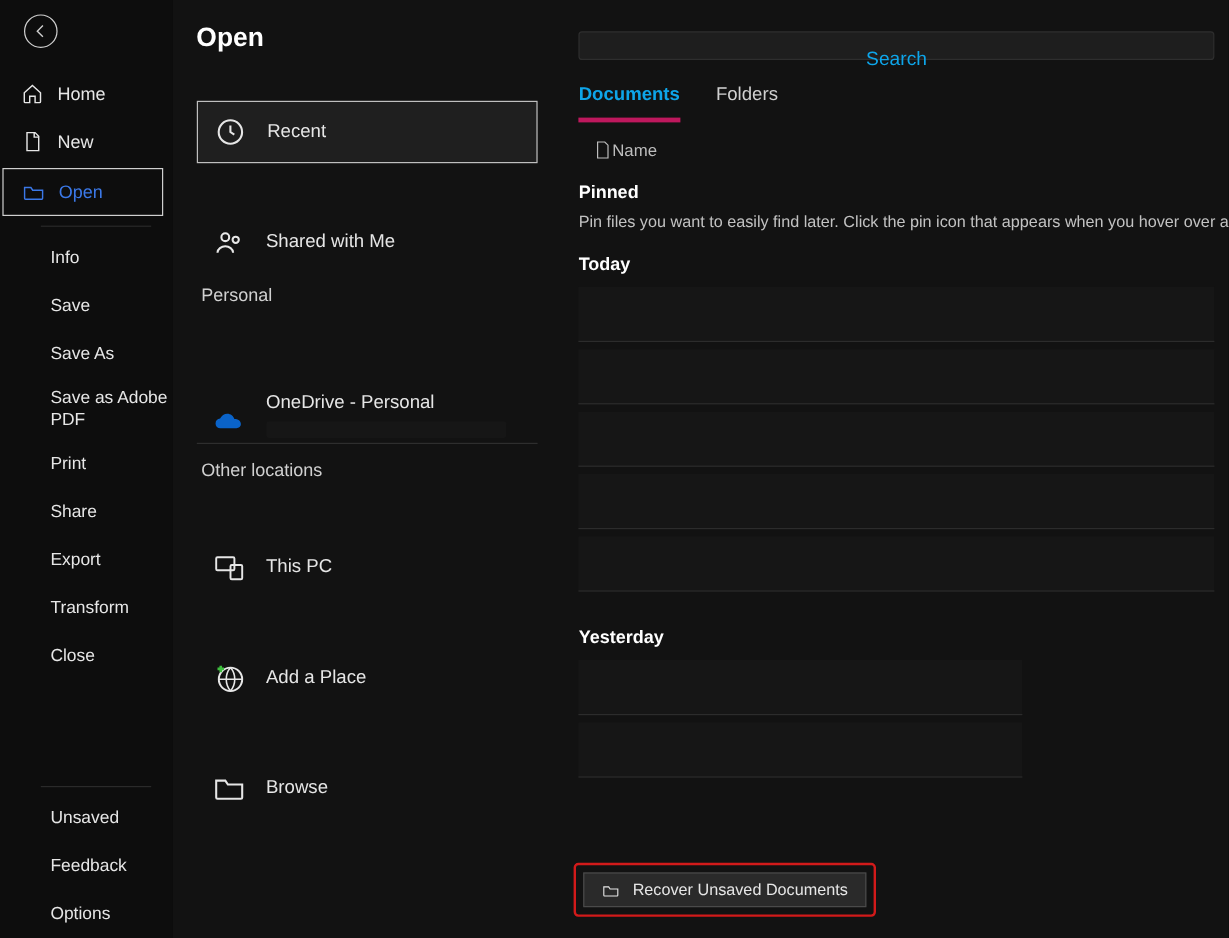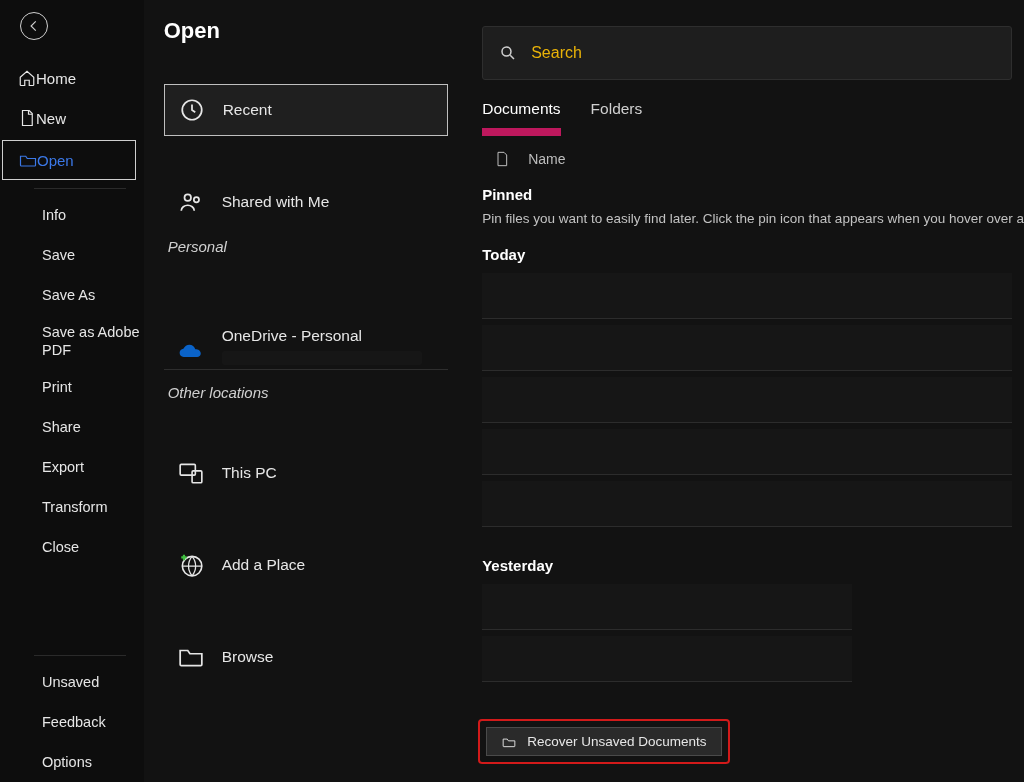--- a/index.html
+++ b/index.html
@@ -17,20 +17,21 @@
   .back-btn {
     width:28px; height:28px;
     border:1.5px solid #cfcfcf;
     border-radius:50%;
     display:flex; align-items:center; justify-content:center;
     margin-left:20px; margin-bottom:18px;
     cursor:pointer;
   }
   .nav-item {
     display:flex; align-items:center;
+    gap:12px;
     height:40px;
     padding-left:18px;
     font-size:15px;
     color:#e6e6e6;
     cursor:pointer;
   }
   .nav-item.selected {
     border:1px solid #cfcfcf;
     color:#3b78e7;
     margin:2px 8px 2px 2px;
@@ -62,50 +63,51 @@
     font-size:15.5px;
     color:#e6e6e6;
     cursor:pointer;
     margin-top:40px;
   }
   .loc-item.selected {
     border:1px solid #bfbfbf;
     background:#1f1f1f;
   }
   .loc-icon { width:26px; height:26px; display:flex; align-items:center; justify-content:center; color:#e6e6e6; }
-  .loc-section-label { font-size:15px; color:#d0d0d0; padding:10px 0 6px 4px;font-style:italic; }
+  .loc-section-label { font-size:15px; color:#d0d0d0; padding:10px 0 6px 4px; }
   .loc-sep { border-top:1px solid #2e2e2e; margin:4px 0; }
   .onedrive-sub { height:64px; align-items:flex-end; padding-top:10px; }
   .onedrive-sub .od-text { display:flex; flex-direction:column; }
   .onedrive-sub .od-blank { width:200px; height:14px; background:#161616; margin-top:6px; border-radius:2px; }
 
   
   .right {
     flex:1;
     background:#121212;
     padding:26px 0 0 0;
     position:relative;
     display:flex; flex-direction:column;
   }
   .search-box {
     margin:0 12px 14px 12px;
-    height:54px;
+    height:24px;
     background:#1e1e1e;
     border:1px solid #2e2e2e;
     border-radius:3px;
     display:flex; align-items:center;
     gap:14px;
     padding:0 16px;
-    color:#eab308;
+    color:#0ea5e9;
+    flex-direction:column;
   }
   .tabs { display:flex; gap:30px; padding-left:12px; font-size:15.5px; }
   .tab { padding:6px 0 10px 0; color:#d0d0d0; cursor:pointer; }
-  .tab.active { color:#ffffff; font-weight:400; border-bottom:8px solid #be185d; }
+  .tab.active { color:#0ea5e9; font-weight:700; border-bottom:4px solid #be185d; }
   .col-header {
-    display:flex; align-items:center; gap:18px;
+    display:flex; align-items:center; 
     padding:14px 0 10px 24px;
     font-size:14px; color:#bdbdbd;
   }
   .group-label { font-size:15px; font-weight:600; color:#ffffff; padding:8px 0 4px 12px; }
   .pinned-hint { font-size:13.5px; color:#c2c2c2; padding:4px 0 12px 12px; white-space:nowrap; overflow:hidden; }
   .file-row {
     height:46px;
     margin:6px 12px 0 12px;
     background:#161616;
     border-bottom:1px solid #2c2c2c;

